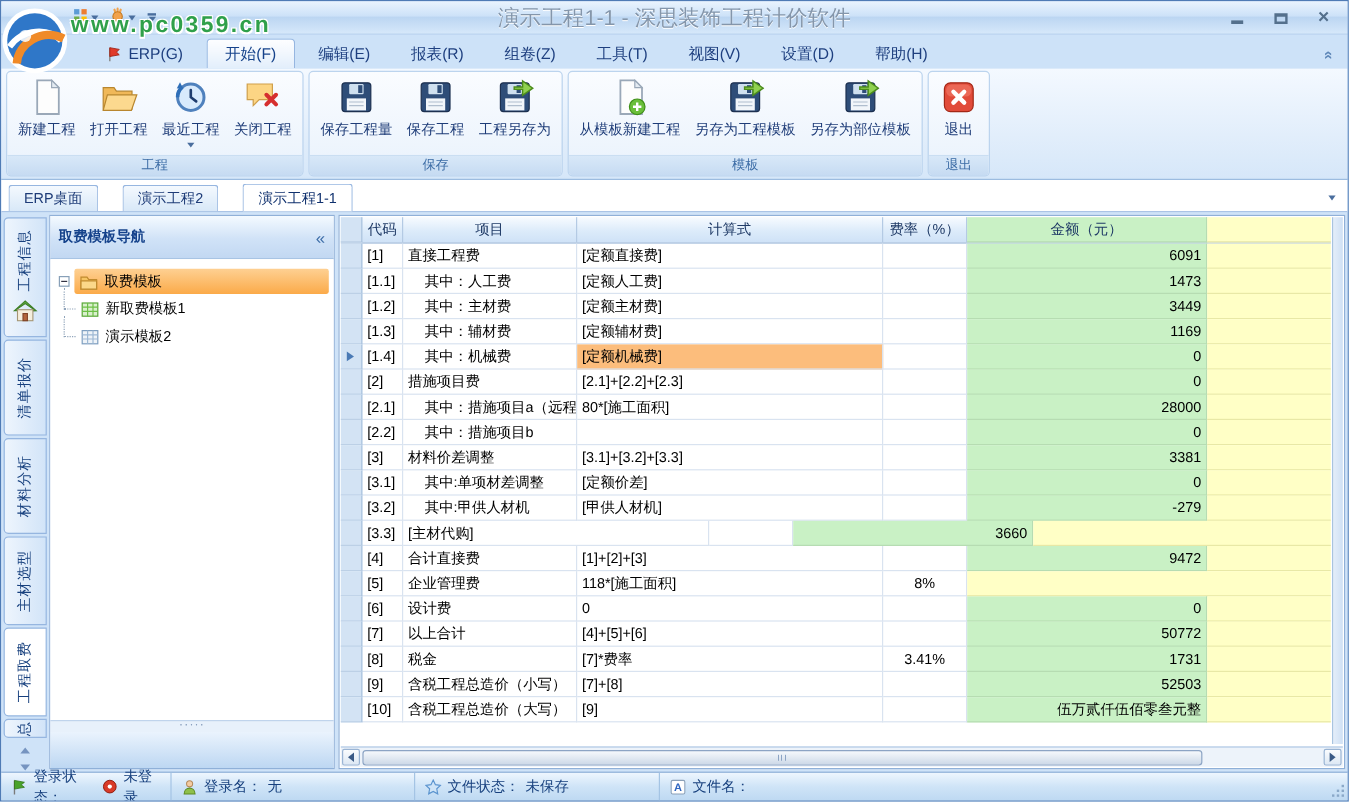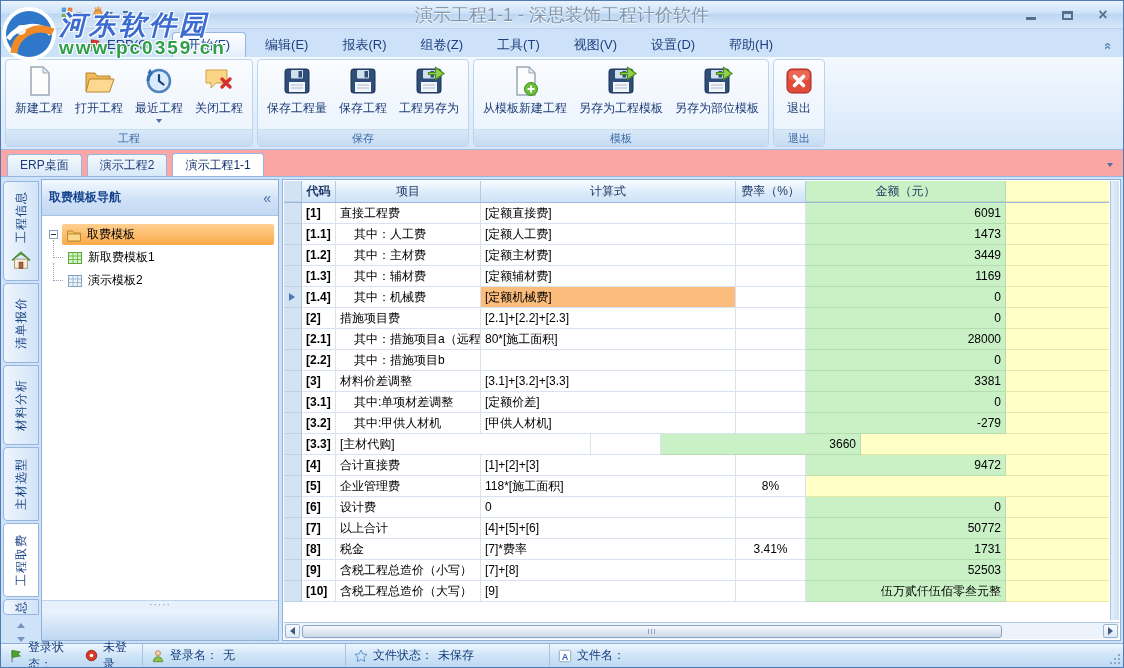--- a/index.html
+++ b/index.html
@@ -38,21 +38,21 @@
     background:linear-gradient(#fafcff,#e9f2fc);}
   .rg-buttons{flex:1;display:flex;align-items:stretch;gap:2px;padding:2px 4px 0;}
   .rbtn{display:flex;flex-direction:column;align-items:center;padding:3px 5px 0;font-size:12px;color:#1e3c78;border-radius:3px;}
   .rbtn svg{display:block;}
   .rbtn .lbl{margin-top:3px;white-space:nowrap;}
   .rbtn .dd{margin-top:2px;}
   .rg-caption{height:17px;line-height:16px;text-align:center;font-size:11px;color:#3b6ba5;
     background:linear-gradient(#d8e8f8,#c6dbf2);border-top:1px solid #cadef2;border-radius:0 0 3px 3px;}
 
   
-  .doc-tabs{height:27px;flex:none;background:#fca5a5;display:flex;align-items:flex-end;gap:5px;
+  .doc-tabs{height:27px;flex:none;background:#ffffff;display:flex;align-items:flex-end;gap:20px;
     padding:3px 6px 0;position:relative;border-bottom:1px solid #96b6e0;}
   .dtab{height:22px;padding:0 12px;font-size:12px;color:#1e3c78;display:flex;align-items:center;white-space:nowrap;
     background:linear-gradient(#f4f9fe,#d8e8f8);border:1px solid #96b6e0;border-bottom:none;border-radius:3px 3px 0 0;}
   .dtab.active{background:#fff;color:#10316e;height:23px;}
   .dt-dd{position:absolute;right:10px;bottom:9px;}
 
   
   .main{flex:1;position:relative;background:#cfe3f8;}
 
   
@@ -93,21 +93,21 @@
   .grid{position:absolute;left:1px;top:1px;right:11px;}
   .g-header{display:flex;height:22px;font-size:12px;color:#1f3a66;
     background:linear-gradient(#f7fbff,#dcebfa 55%,#cfe2f7);border-bottom:1px solid #9cb8da;}
   .gh-cell{display:flex;align-items:center;justify-content:center;border-right:1px solid #b4cae4;white-space:nowrap;overflow:hidden;}
   .g-row{display:flex;height:21px;font-size:12px;color:#000;}
   .g-cell{border-right:1px solid #d9e3f0;border-bottom:1px solid #d9e3f0;padding:0 4px;line-height:20px;
     white-space:nowrap;overflow:hidden;}
   .c-ind{width:18px;flex:none;padding:0;background:#d3e3f4;border-right:1px solid #aac2de;border-bottom:1px solid #bcd0e6;position:relative;}
   .c-ind.cur::after{content:"";position:absolute;left:5px;top:6px;width:0;height:0;
     border-left:6px solid #4a7ab5;border-top:4px solid transparent;border-bottom:4px solid transparent;}
-  .c-code{width:34px;flex:none;font-weight:bold;}
+  .c-code{width:34px;flex:none;}
   .c-item{width:145px;flex:none;}
   .c-item.indent{padding-left:18px;}
   .c-formula{width:255px;flex:none;}
   .c-formula.hl{background:#fcbd7c;}
   .c-rate{width:70px;flex:none;text-align:center;}
   .c-amount{width:200px;flex:none;text-align:right;background:#c9f1c5;border-right:1px solid #b6dcb2;border-bottom:1px solid #b6dcb2;}
   .c-extra{flex:1;background:#ffffc6;border-right:none;border-bottom:1px solid #e8e8a6;}
   .vscroll{position:absolute;right:1px;top:1px;bottom:20px;width:9px;
     background:linear-gradient(90deg,#e4eefa,#cfe0f4);border-left:1px solid #a8c4e0;}
   .hscroll{position:absolute;left:1px;right:1px;bottom:1px;height:17px;display:flex;align-items:center;gap:2px;
@@ -151,21 +151,20 @@
     <span>
       <svg width="56" height="56" viewBox="0 0 56 56">
         <circle cx="28" cy="28" r="27" fill="#ffffff"></circle>
         <circle cx="28" cy="28" r="23" fill="#2f77c8"></circle>
         <path d="M7 33 C18 17 40 17 50 28" stroke="#ffffff" stroke-width="5" fill="none"></path>
         <path d="M13 47 C14 30 34 17 52 26" stroke="#f08a28" stroke-width="7" fill="none"></path>
         <circle cx="20" cy="24" r="5" fill="#ffffff" opacity="0.85"></circle>
       </svg>
     </span>
     <div class="wm-text">
-      <div class="wm-line1">河东软件园</div>
       <div class="wm-line2">www.pc0359.cn</div>
     </div>
   </div>
 
   <div class="titlebar">
     <div class="qat" id="qat">
         <span class="qat-btn">
           <span><svg viewBox="0 0 16 16" width="14" height="14">
               <rect x="2" y="3" width="5" height="5" fill="#5b9bd5"></rect>
               <rect x="9" y="3" width="5" height="5" fill="#ed7d31"></rect>

